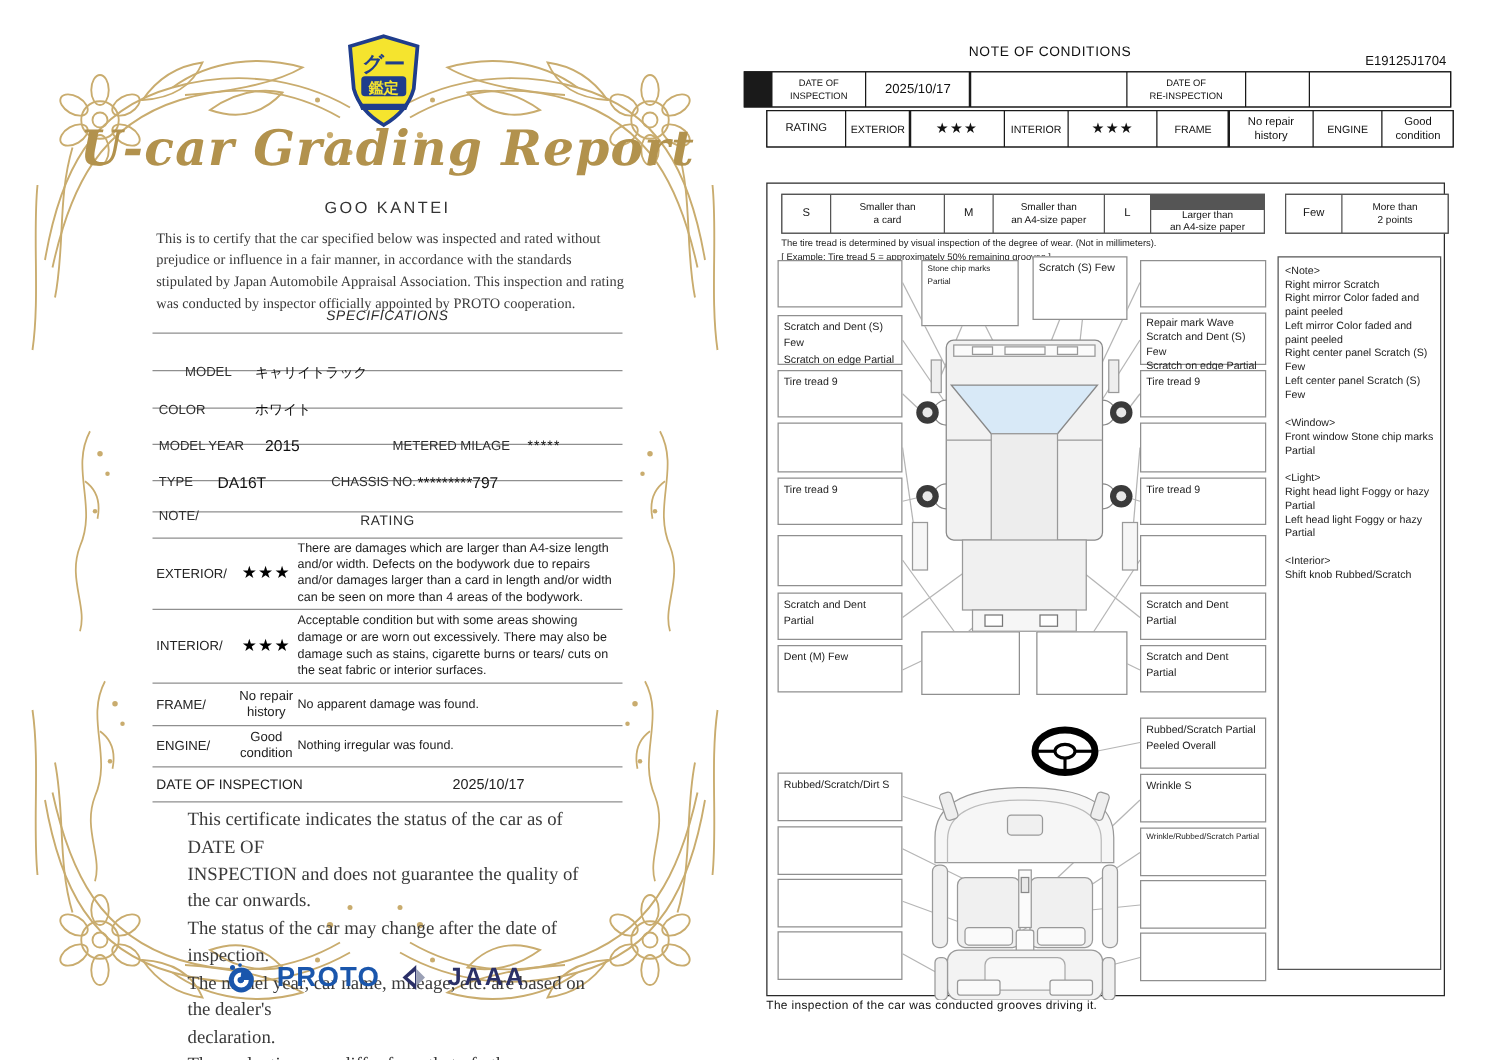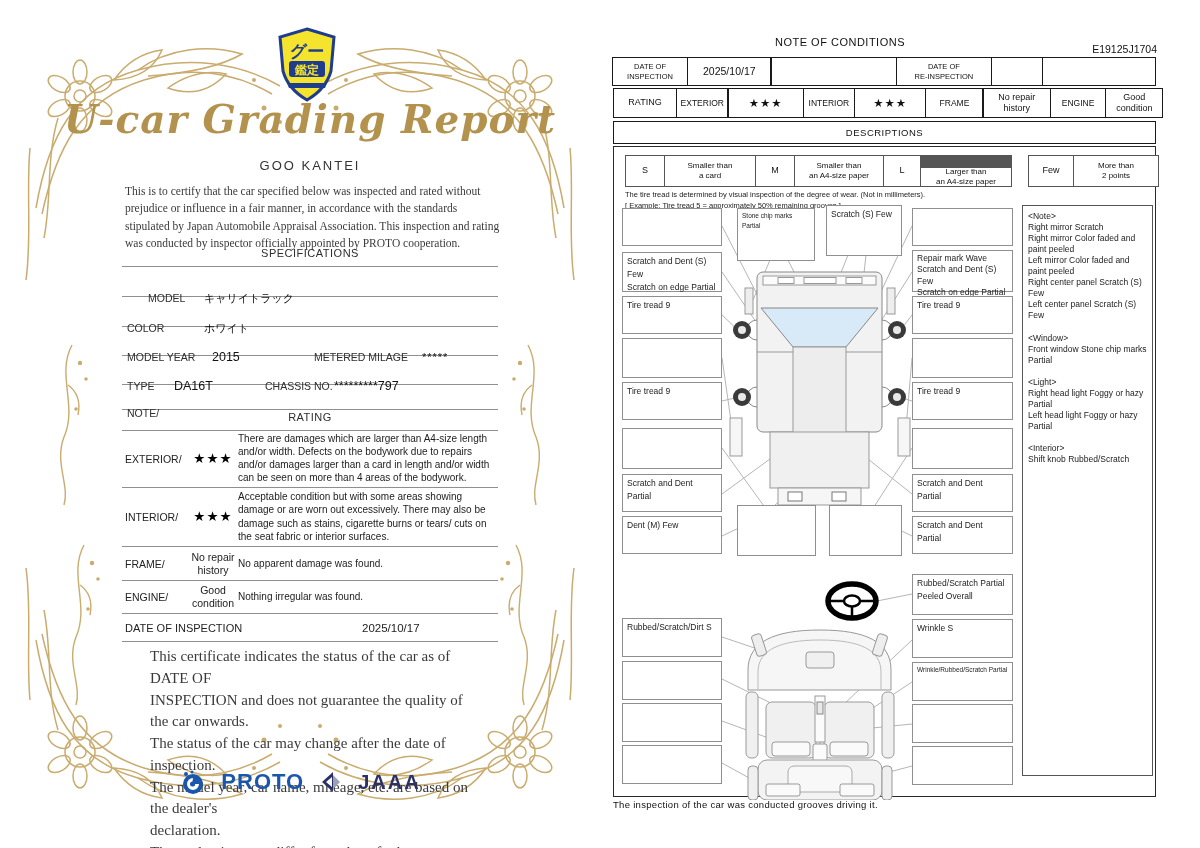--- a/index.html
+++ b/index.html
@@ -115,21 +115,21 @@
     <text x="30" y="30" text-anchor="middle" font-size="17" font-weight="bold" fill="#1f3d8c">グー</text>
     <rect x="12" y="34" width="36" height="16" rx="3" fill="#1f3d8c"></rect>
     <text x="30" y="47" text-anchor="middle" font-size="12" font-weight="bold" fill="#f5e42e">鑑定</text>
     <path d="M10 56 L50 56 L48 61 L12 61 Z" fill="#1f3d8c"></path>
   </svg>
 
   <div class="abs cert-title" style="left:50px;top:96px;width:520px;">U-car Grading Report</div>
   <div class="abs cert-sub" style="left:50px;top:158px;width:520px;">GOO KANTEI</div>
   <div class="abs serif cert-par" style="left:125px;top:183px;width:378px;">This is to certify that the car specified below was inspected and rated without prejudice or influence in a fair manner, in accordance with the standards stipulated by Japan Automobile Appraisal Association. This inspection and rating was conducted by inspector officially appointed by PROTO cooperation.</div>
 
-  <div class="abs sec-head" style="left:122px;top:247px;width:376px;">SPECIFICATIONS</div>
+  <div class="abs sec-head" style="left:122px;top:247px;width:376px;font-style:italic;">SPECIFICATIONS</div>
   <div class="abs spec-table" style="left:122px;top:266px;width:376px;">
     <div class="spec-row" style="height:29px;">
       <span class="lab" style="left:26px;">MODEL</span>
       <span class="val" style="left:82px;">キャリイトラック</span>
     </div>
     <div class="spec-row" style="height:29px;">
       <span class="lab" style="left:5px;">COLOR</span>
       <span class="val" style="left:82px;">ホワイト</span>
     </div>
     <div class="spec-row" style="height:28px;">
@@ -199,21 +199,21 @@
       <polygon points="2,12 13,2 13,22" fill="#2b3068"></polygon>
       <polygon points="13,5 20,12 13,19" fill="#9aa0b5"></polygon>
       <polygon points="6,12 12,7 12,17" fill="#ffffff"></polygon>
     </svg>
     <span class="jaaa-text">JAAA</span>
   </div>
 
   <div class="abs sheet-title" style="left:560px;top:36px;width:560px;">NOTE OF CONDITIONS</div>
   <div class="abs sheet-code" style="left:1000px;top:43px;width:157px;">E19125J1704</div>
 
-  <div class="tbl" style="left:612px;top:57px;height:27px;">
+  <div class="tbl" style="left:595px;top:57px;height:27px;padding-left:22px;">
     <div class="cell f75" style="width:74px;">DATE OF
 INSPECTION</div>
     <div class="cell f105" style="width:82px;">2025/10/17</div>
     <div class="cell" style="width:124px;"></div>
     <div class="cell f75" style="width:94px;">DATE OF
 RE-INSPECTION</div>
     <div class="cell" style="width:50px;"></div>
     <div class="cell" style="width:112px;"></div>
   </div>
 
@@ -224,23 +224,20 @@
     <div class="cell f85" style="width:50px;">INTERIOR</div>
     <div class="cell starcell" style="width:70px;">★★★</div>
     <div class="cell f85" style="width:56px;">FRAME</div>
     <div class="cell f9" style="width:66px;">No repair
 history</div>
     <div class="cell f85" style="width:54px;">ENGINE</div>
     <div class="cell f9" style="width:56px;">Good
 condition</div>
   </div>
 
-  <div class="tbl" style="left:613px;top:121px;height:21px;">
-    <div class="cell f95" style="width:541px;letter-spacing:.5px;">DESCRIPTIONS</div>
-  </div>
   <div class="abs outer-box" style="left:613px;top:146px;width:541px;height:649px;"></div>
 
   <div class="tbl" style="left:625px;top:155px;height:30px;background:#555;border-color:#555;gap:1px;">
     <div class="cell f9" style="width:38px;">S</div>
     <div class="cell f8" style="width:90px;">Smaller than
 a card</div>
     <div class="cell f9" style="width:38px;">M</div>
     <div class="cell f8" style="width:88px;">Smaller than
 an A4-size paper</div>
     <div class="cell f9" style="width:36px;">L</div>

